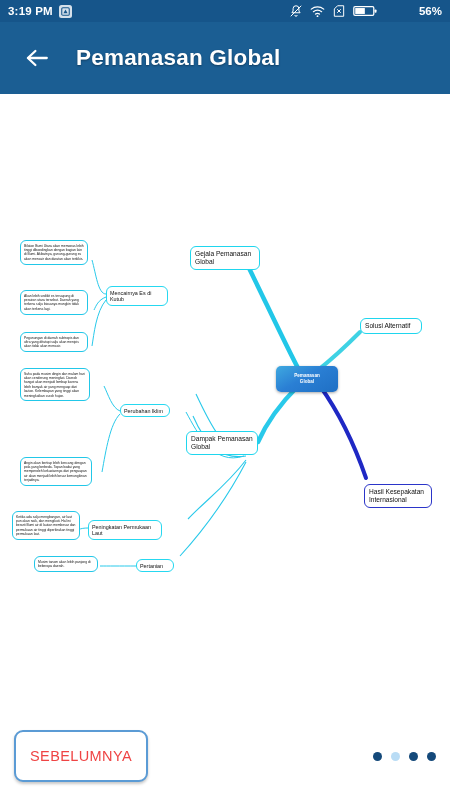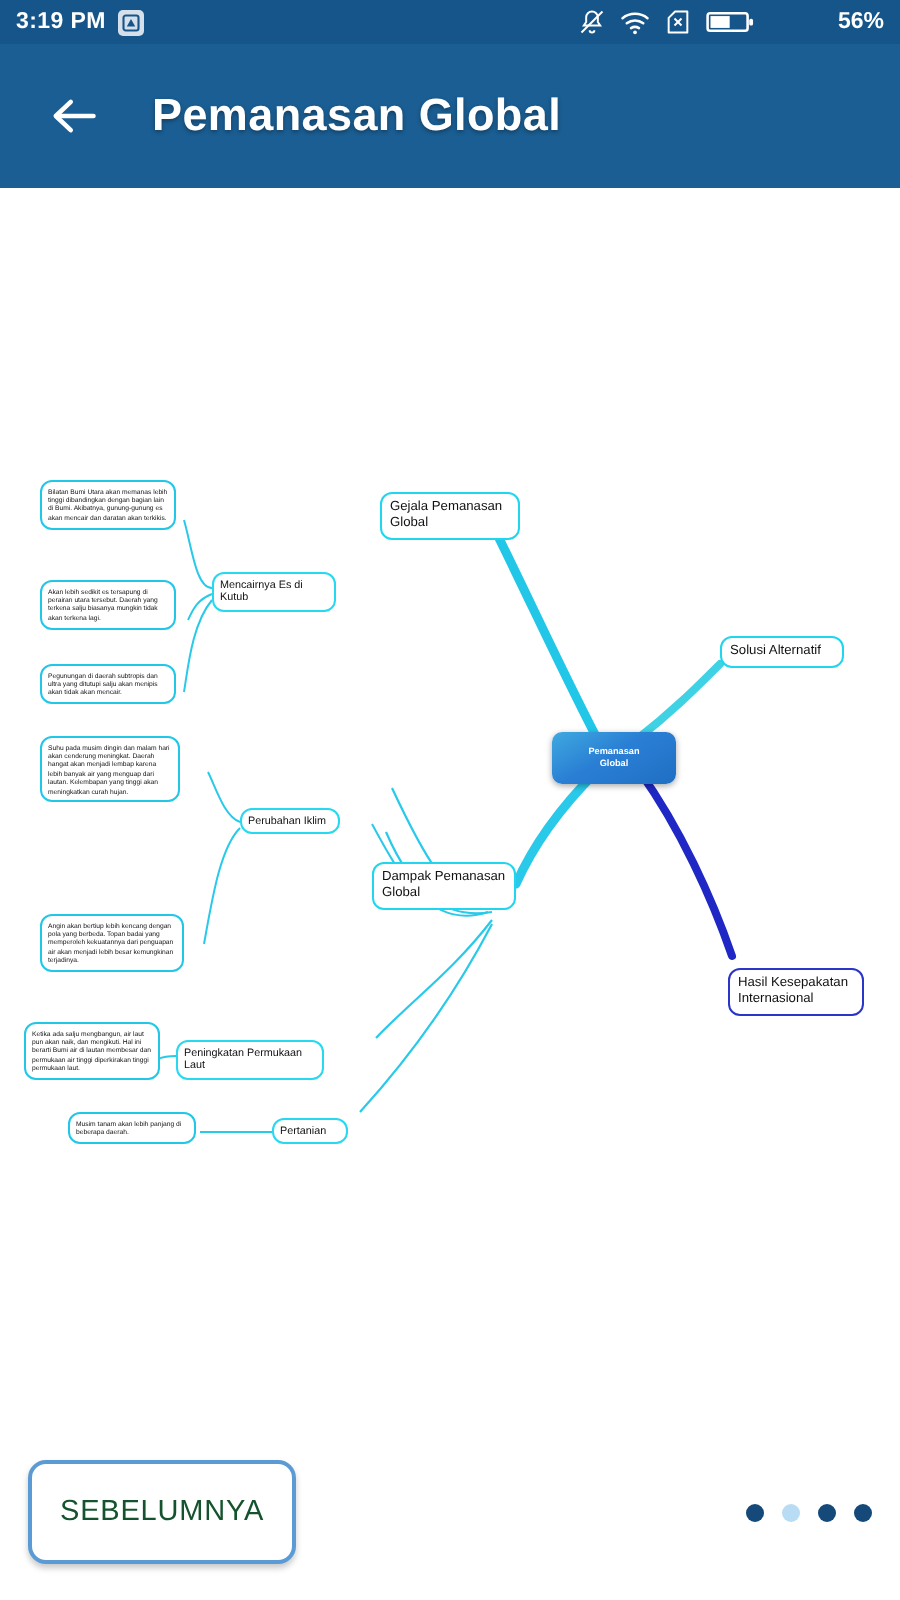--- a/index.html
+++ b/index.html
@@ -79,21 +79,21 @@
   .bottombar {
     position: absolute; bottom: 0; left: 0; width: 450px; height: 88px;
     background: #ffffff;
     display: flex; align-items: center; justify-content: space-between;
     padding: 0 14px;
   }
   .navbtn {
     background: #ffffff;
     border: 2.5px solid #5b9bd5;
     border-radius: 9px;
-    color: #14532d;
+    color: #ef4444;
     font-size: 14.5px; letter-spacing: .4px;
     padding: 16px 14px;
     min-width: 118px; text-align: center;
     cursor: pointer;
     box-shadow: 0 2px 3px rgba(0,0,0,.22);
   }
   .dots { display: flex; align-items: center; gap: 9px; }
   .dot { width: 9px; height: 9px; border-radius: 50%; background: #14497a; }
   .dot.active { background: #b9dcf5; }
 </style>

